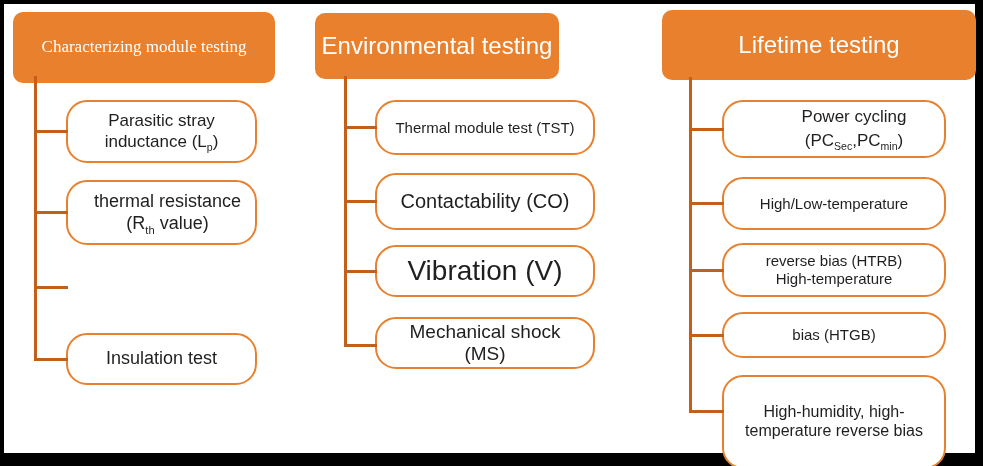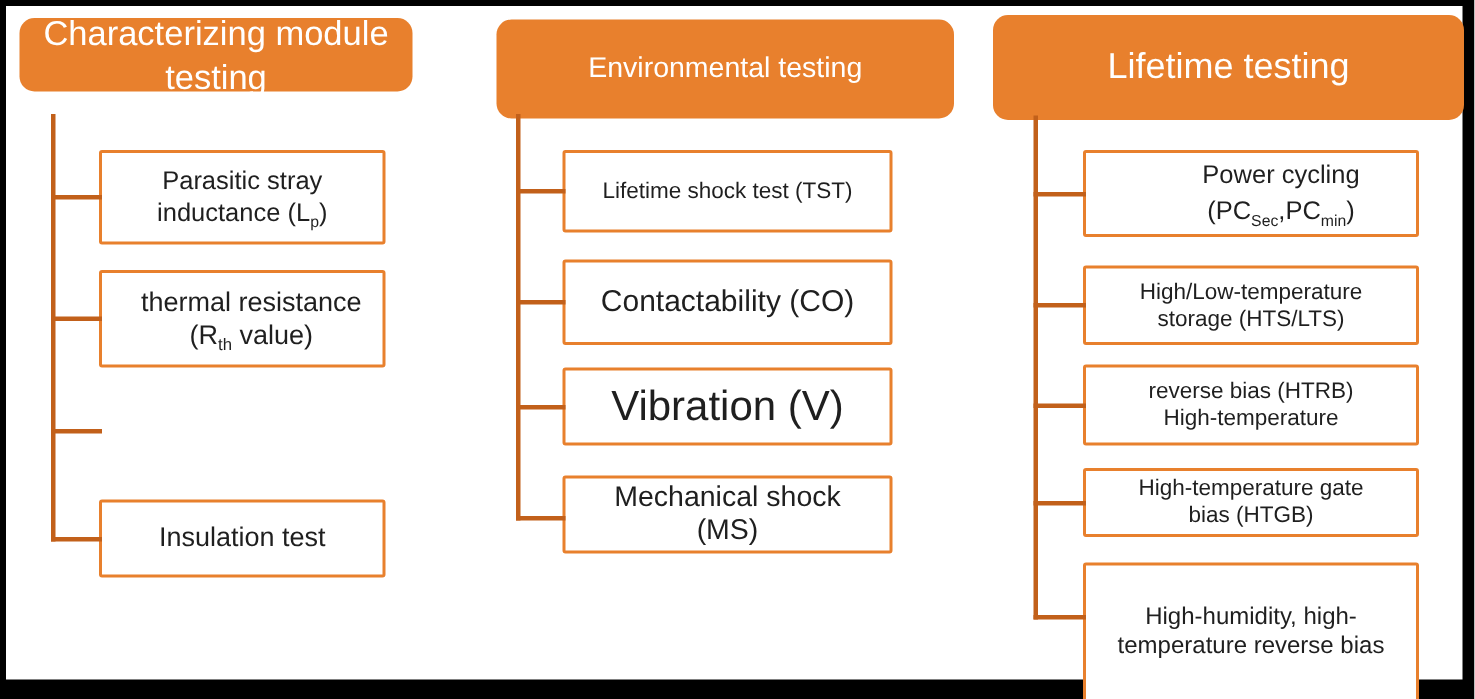--- a/index.html
+++ b/index.html
@@ -6,26 +6,26 @@
   .frame{
     position:relative;width:983px;height:466px;background:var(--frame,#000);
     font-family:"Liberation Sans",sans-serif;overflow:hidden;
   }
   .canvas{position:absolute;left:4px;top:4px;width:971px;height:449px;background:var(--bg,#fff);}
   .hdr{
     position:absolute;display:flex;align-items:center;justify-content:center;
     text-align:center;background:var(--orange,#e8802d);color:var(--header-text,#fff);
     border-radius:10px;line-height:1.22;
   }
-  .hdr1{left:9px;top:8px;width:262px;height:49px;font-size:23px;}
-  .hdr2{left:311px;top:9px;width:305px;height:66px;font-size:19px;margin-left:16px;}
+  .hdr1{left:9px;top:8px;width:262px;height:71px;font-size:17px;font-family:Liberation Serif, serif;}
+  .hdr2{left:311px;top:9px;width:244px;height:66px;font-size:24px;}
   .hdr3{left:658px;top:6px;width:314px;height:70px;font-size:24px;}
   .box{
     position:absolute;display:flex;flex-direction:column;align-items:center;justify-content:center;
-    background:#fff;border:2px solid var(--orange,#e8802d);border-radius:2px;
+    background:#fff;border:2px solid var(--orange,#e8802d);border-radius:21px;
     color:var(--item-text,#1f1f1f);text-align:center;line-height:1.18;box-sizing:border-box;
     padding:2px 4px;
   }
   .spread{justify-content:space-evenly;padding-left:44px;}
   .c1{left:62px;width:191px;}
   .c2{left:371px;width:220px;}
   .c3{left:718px;width:224px;}
   .c1b1{top:96px;height:63px;font-size:17px;}
   .c1b2{top:176px;height:65px;font-size:18px;padding-left:16px;}
   .c1b3{top:258px;height:51px;font-size:17px;}
@@ -58,49 +58,47 @@
       <div class="line"><span>thermal resistance</span></div>
       <div class="line"><span>(R</span><sub>th</sub><span> value)</span></div>
     </div>
     <div class="box c1 c1b4">
       <div class="line"><span>Insulation test</span></div>
     </div>
 
     <div class="hdr hdr2">Environmental testing</div>
 
     <div class="box c2 c2b1">
-      <div class="line"><span>Lifetime shock test (TST)</span></div>
+      <div class="line"><span>Thermal module test (TST)</span></div>
     </div>
     <div class="box c2 c2b2">
       <div class="line"><span>Contactability (CO)</span></div>
     </div>
     <div class="box c2 c2b3">
       <div class="line"><span>Vibration (V)</span></div>
     </div>
     <div class="box c2 c2b4">
       <div class="line"><span>Mechanical shock</span></div>
       <div class="line"><span>(MS)</span></div>
     </div>
 
     <div class="hdr hdr3">Lifetime testing</div>
 
     <div class="box c3 c3b1 spread">
       <div class="line"><span>Power cycling</span></div>
       <div class="line"><span>(PC</span><sub>Sec</sub><span>,PC</span><sub>min</sub><span>)</span></div>
     </div>
     <div class="box c3 c3b2">
       <div class="line"><span>High/Low-temperature</span></div>
-      <div class="line"><span>storage (HTS/LTS)</span></div>
     </div>
     <div class="box c3 c3b3">
       <div class="line"><span>reverse bias (HTRB)</span></div>
       <div class="line"><span>High-temperature</span></div>
     </div>
     <div class="box c3 c3b4">
-      <div class="line"><span>High-temperature gate</span></div>
       <div class="line"><span>bias (HTGB)</span></div>
     </div>
     <div class="box c3 c3b5">
       <div class="line"><span>High-humidity, high-</span></div>
       <div class="line"><span>temperature reverse bias</span></div>
     </div>
 
   <div class="connector" style="left: 30px; top: 72px; width: 3px; height: 284.5px;"></div>
       <div class="connector" style="left: 30px; top: 126px; width: 34px; height: 3px;"></div>
       <div class="connector" style="left: 30px; top: 207px; width: 34px; height: 3px;"></div>

